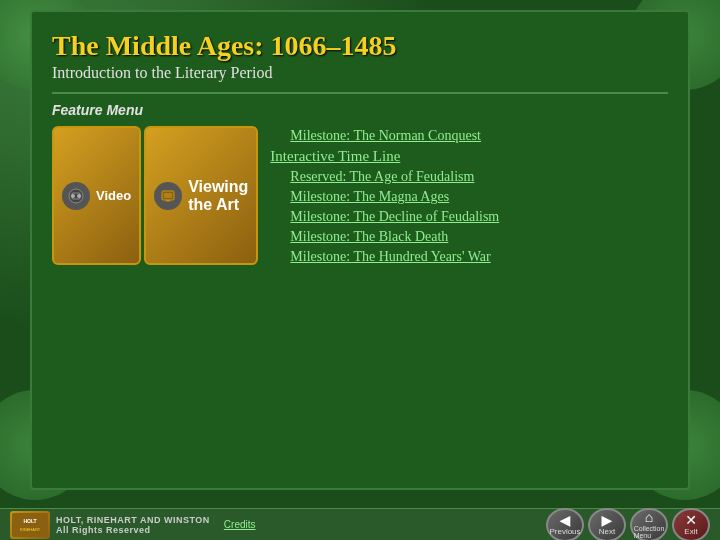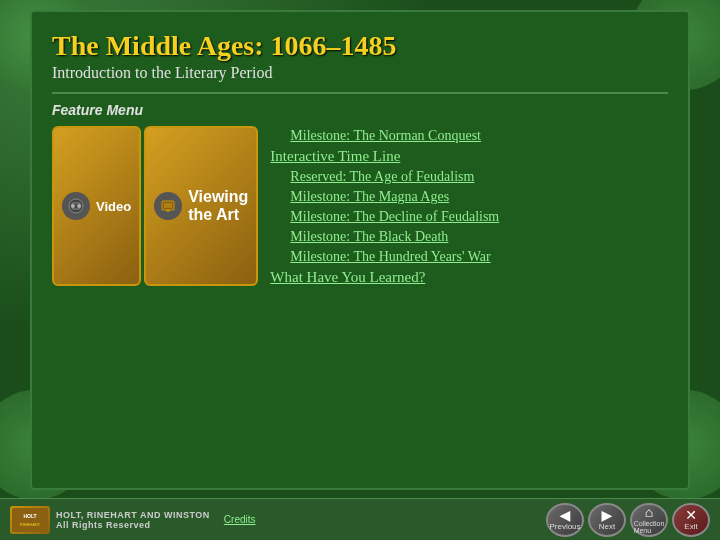--- a/index.html
+++ b/index.html
@@ -150,21 +150,21 @@
       padding-left: 20px;
       font-size: 14px;
     }
 
     
     .bottom-bar {
       position: absolute;
       bottom: 0;
       left: 0;
       right: 0;
-      height: 42px;
+      height: 32px;
       background: #2a5a2a;
       border-top: 1px solid #4a8a4a;
       display: flex;
       align-items: center;
       justify-content: space-between;
       padding: 0 10px;
     }
 
     .publisher-info {
       display: flex;
@@ -283,21 +283,20 @@
 
       <div class="links-col">
 
       <a class="link-item indented">Milestone: The Norman Conquest</a>
           <a class="link-item">Interactive Time Line</a>
           <a class="link-item indented">Reserved: The Age of Feudalism</a>
           <a class="link-item indented">Milestone: The Magna Ages</a>
           <a class="link-item indented">Milestone: The Decline of Feudalism</a>
           <a class="link-item indented">Milestone: The Black Death</a>
           <a class="link-item indented">Milestone: The Hundred Years' War</a>
-          <a class="link-item">What Have You Learned?</a>
         </div>
     </div>
   </div>
 
   <div class="bottom-bar">
     <div class="publisher-info">
       <div class="publisher-logo">
         <svg width="36" height="24" viewBox="0 0 36 24">
           <rect width="36" height="24" rx="2" fill="#8b6010"></rect>
           <text x="18" y="10" text-anchor="middle" fill="white" font-size="5" font-weight="bold">HOLT</text>

